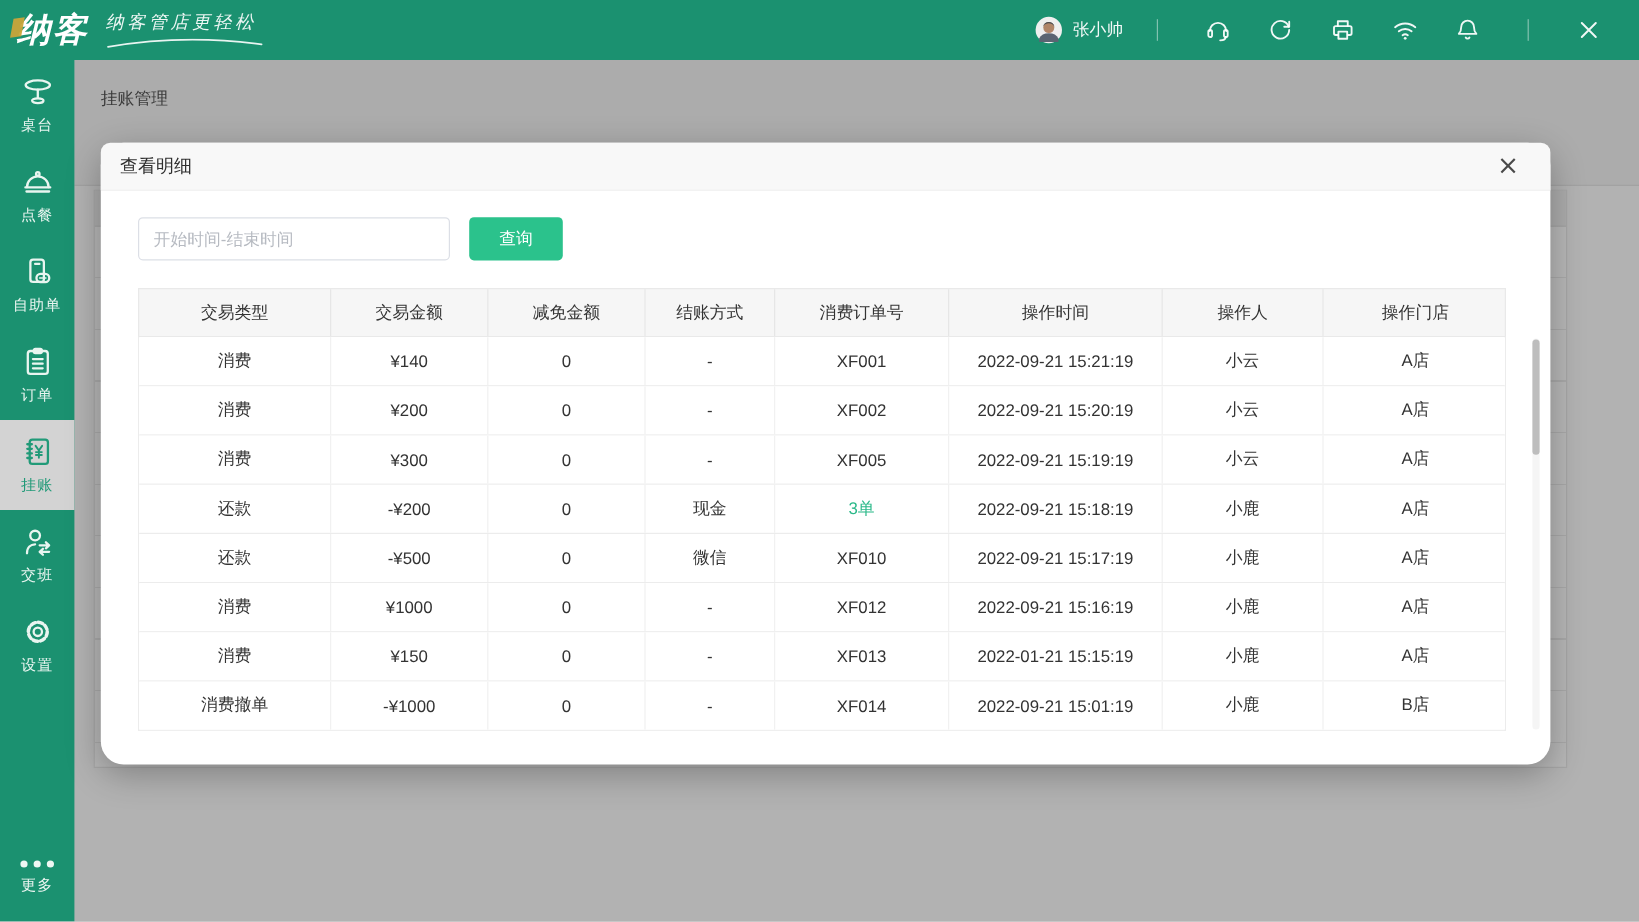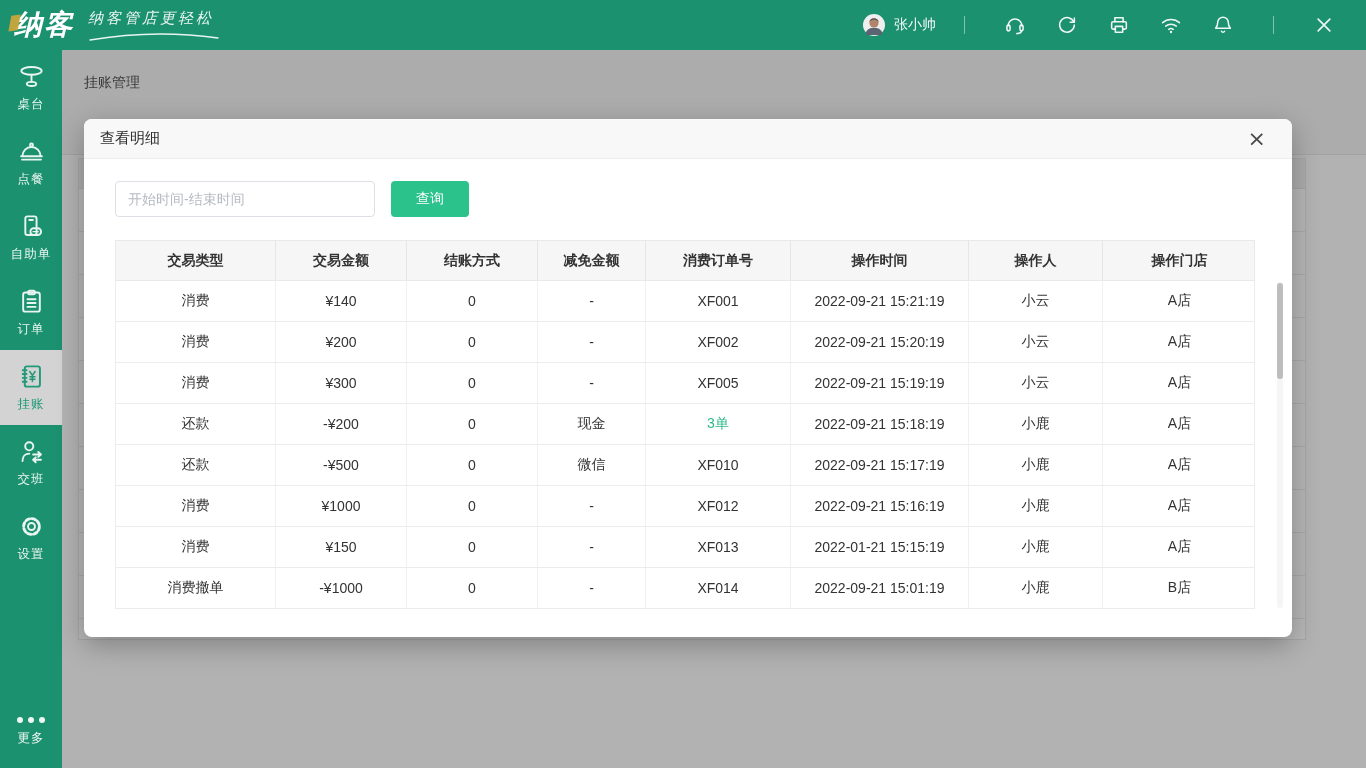--- a/index.html
+++ b/index.html
@@ -72,21 +72,21 @@
   }
   .bg-card .bg-thead { height:30px; background:#acacac; border-bottom:1px solid #a4a4a4; }
   .bg-card .bg-rows {
     position:absolute; left:0; top:30px; right:0; bottom:0;
     background:repeating-linear-gradient(to bottom, transparent 0, transparent 42px, #a9a9a9 42px, #a9a9a9 43px);
   }
 
   
   .modal {
     position:absolute; left:84px; top:119px; width:1208px; height:518px;
-    background:#fff; border-radius:8px; z-index:10;
+    background:#fff; border-radius:19px; z-index:10;
     box-shadow:0 8px 28px rgba(0,0,0,.28);
   }
   .modal-header {
     height:40px; background:#f8f8f8; border-bottom:1px solid #ececec;
     border-radius:8px 8px 0 0; display:flex; align-items:center; padding:0 16px;
   }
   .modal-title { font-size:15px; color:#2f2f2f; font-weight:500; }
   .modal-close {
     margin-left:auto; margin-right:10px; font-size:22px; line-height:22px; color:#4a4a4a;
     cursor:pointer; font-weight:400; font-family:"DejaVu Sans", sans-serif;
@@ -107,21 +107,21 @@
 
   
   .detail-table { margin-top:23px; width:1140px; font-size:14px; }
   .thead, .tr {
     display:grid;
     grid-template-columns:160px 131px 131px 108px 145px 178px 134px 153px;
   }
   .thead { background:#f6f6f6; border:1px solid #e9e9e9; border-bottom:none; }
   .th {
     height:39px; display:flex; align-items:center; justify-content:center;
-    color:#333; border-right:1px solid #e6e6e6; font-weight:700;
+    color:#333; border-right:1px solid #e6e6e6; font-weight:400;
   }
   .th:last-child { border-right:none; }
   .tbody { border:1px solid #ececec; border-top:1px solid #e9e9e9; }
   .tr { border-bottom:1px solid #ececec; background:#fff; }
   .tr:last-child { border-bottom:none; }
   .td {
     height:40px; display:flex; align-items:center; justify-content:center;
     color:#333; border-right:1px solid #f1f1f1; overflow:hidden;
   }
   .td:last-child { border-right:none; }
@@ -309,22 +309,22 @@
   <div class="modal-body">
     <div class="filter-row">
       <input class="date-input" type="text" placeholder="开始时间-结束时间" style="">
       <button class="query-btn">查询</button>
     </div>
 
     <div class="detail-table">
       <div class="thead">
           <div class="th">交易类型</div>
           <div class="th">交易金额</div>
+          <div class="th">减免金额</div>
           <div class="th">结账方式</div>
-          <div class="th">减免金额</div>
           <div class="th">消费订单号</div>
           <div class="th">操作时间</div>
           <div class="th">操作人</div>
           <div class="th">操作门店</div>
         </div>
       <div class="tbody">
           <div class="tr">
             <div class="td">消费</div>
             <div class="td">¥140</div>
             <div class="td">0</div>

